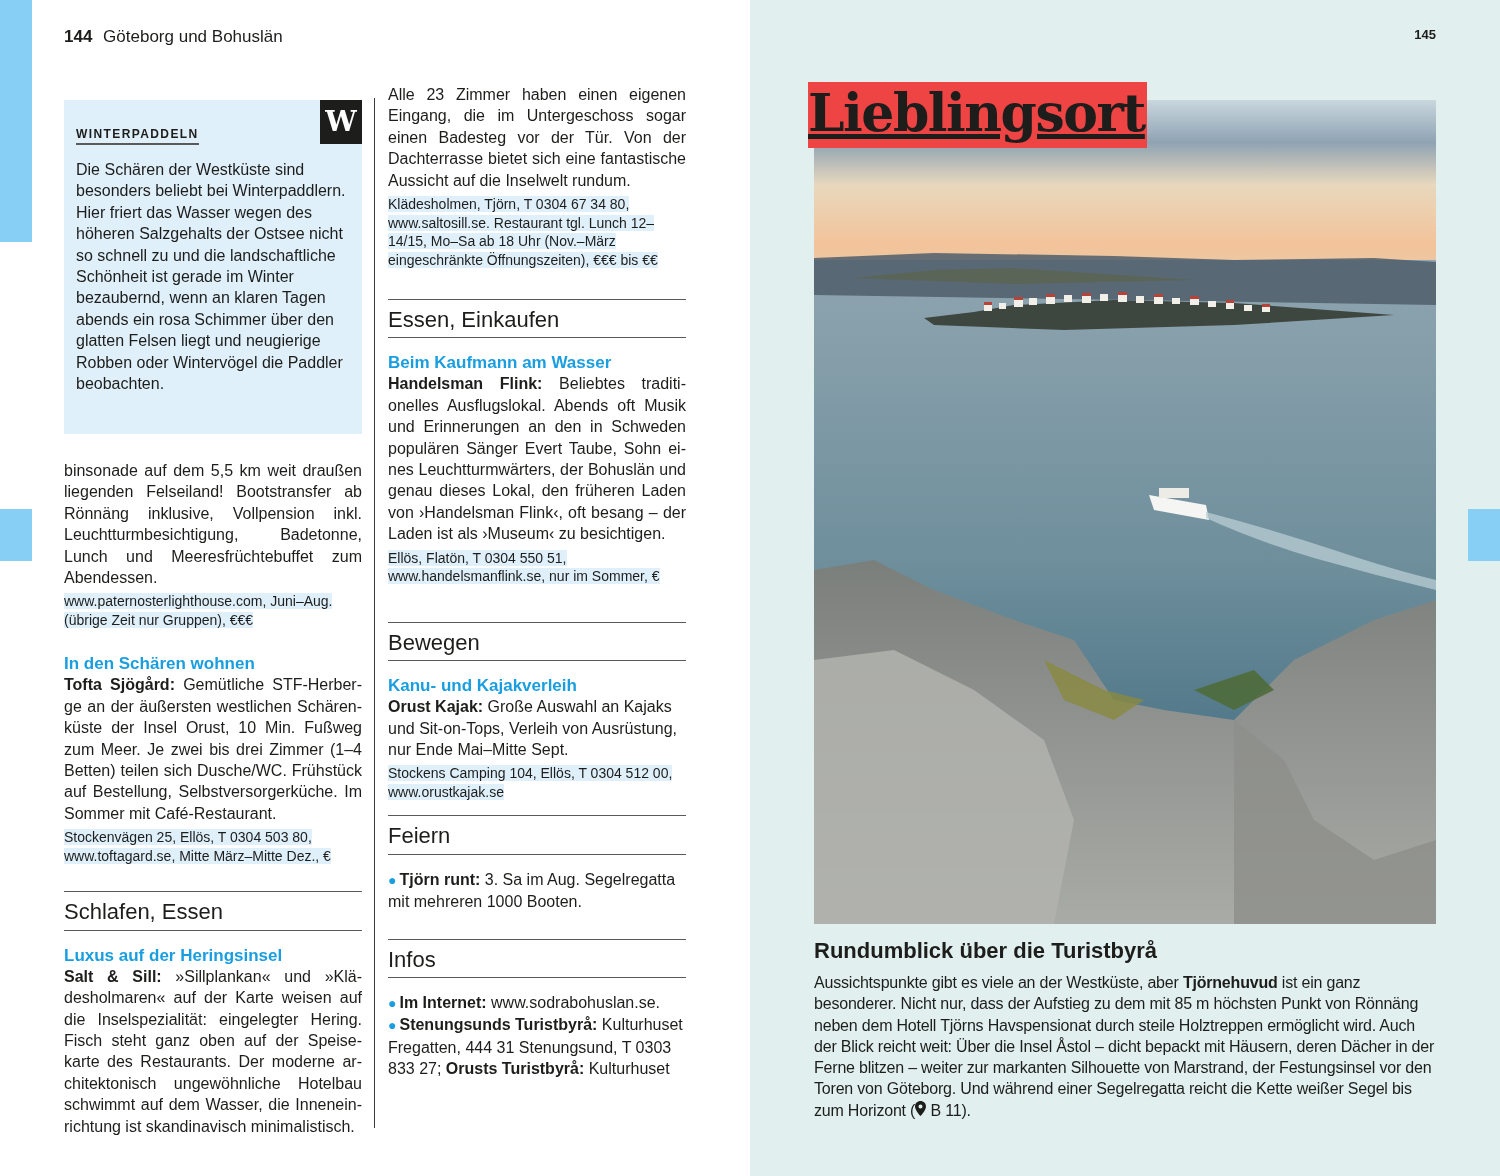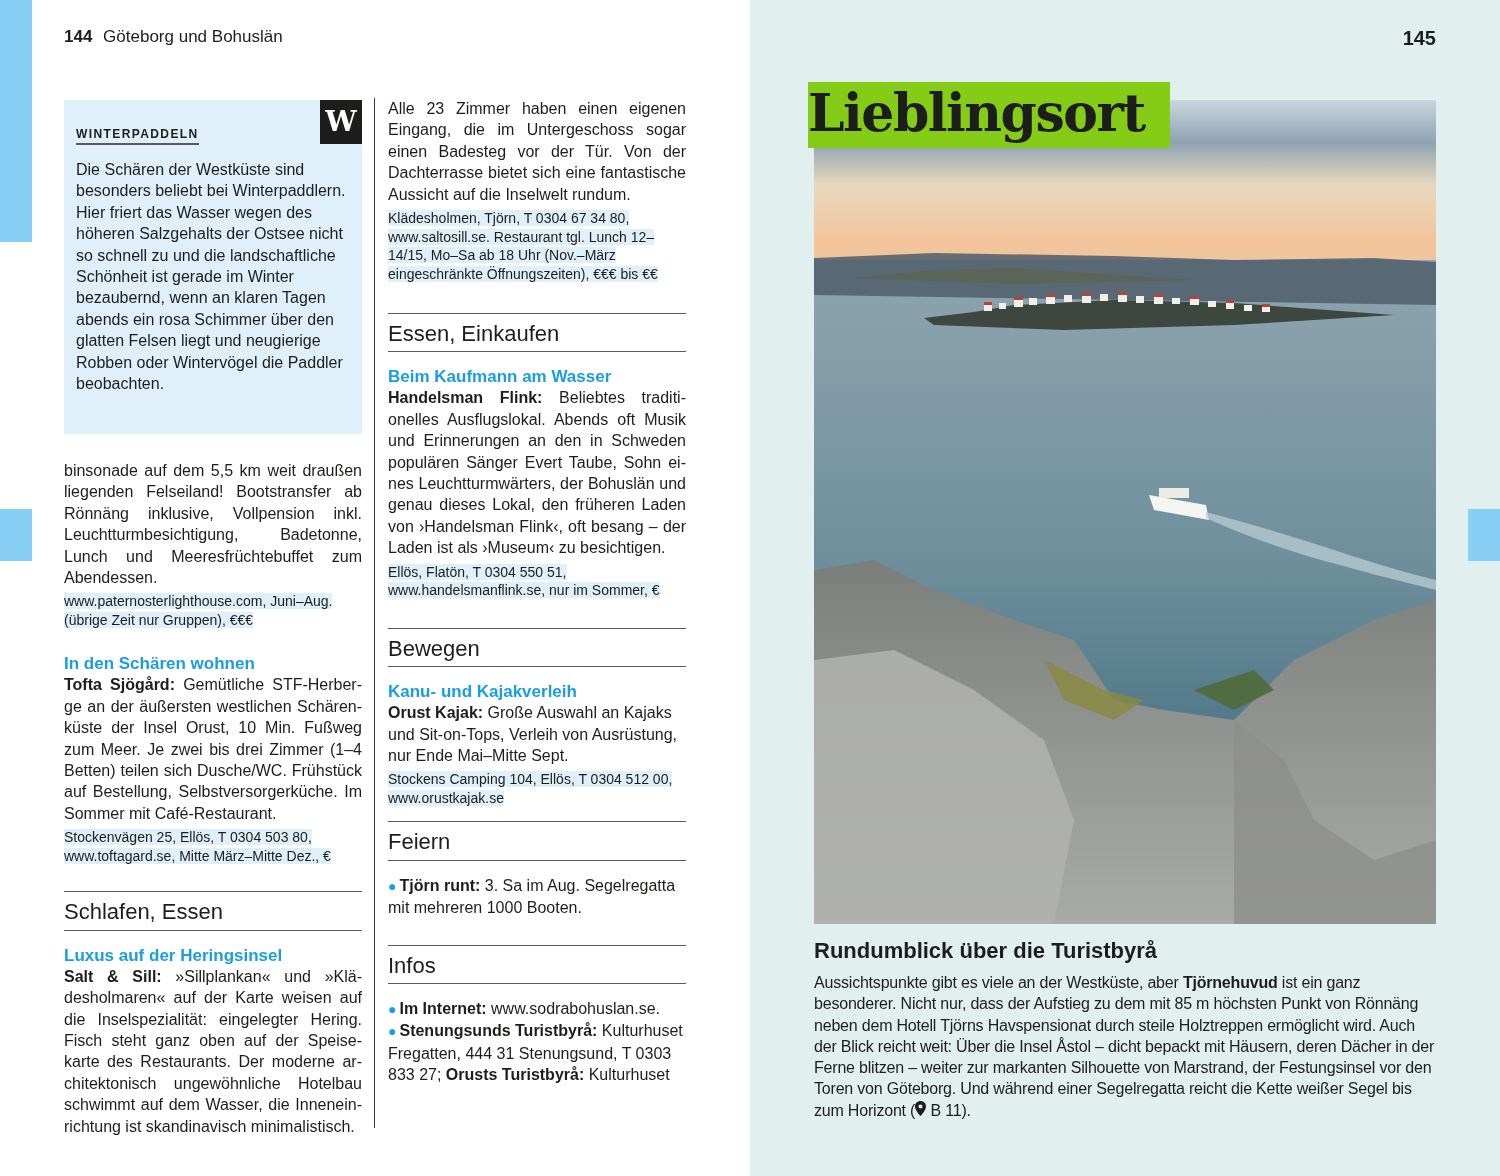--- a/index.html
+++ b/index.html
@@ -6,46 +6,46 @@
   html, body { width: 1500px; height: 1176px; overflow: hidden; background: #fff; }
   body { position: relative; font-family: "Liberation Sans", sans-serif; color: #1d1d1b; }
 
   .page-left { position: absolute; left: 0; top: 0; width: 750px; height: 1176px; background: #ffffff; }
   .page-right { position: absolute; left: 750px; top: 0; width: 750px; height: 1176px; background: #e1f0ef; }
 
   .thumb-tab { position: absolute; background: #88cff5; }
 
   .running-head { position: absolute; left: 64px; top: 27px; font-size: 17px; }
   .running-head .num { font-weight: bold; margin-right: 6px; }
-  .page-num-right { position: absolute; right: 64px; top: 27px; font-size: 20px; font-weight: bold; }
+  .page-num-right { position: absolute; right: 64px; top: 27px; font-size: 13px; font-weight: bold; }
 
   .col { position: absolute; font-size: 16px; line-height: 21.4px; }
   .col-1 { left: 64px; top: 98px; width: 298px; }
-  .col-2 { left: 388px; top: 98px; width: 298px; }
+  .col-2 { left: 388px; top: 84px; width: 298px; }
   .col-divider { position: absolute; left: 374px; top: 98px; width: 1px; height: 1030px; background: #3a3a3a; }
 
   .just { text-align: justify; }
 
   .infobox { position: absolute; left: 64px; top: 100px; width: 298px; height: 334px; background: #dff0fb; padding: 24px 12px 0 12px; }
   .infobox .w-badge { position: absolute; right: 0; top: 0; width: 42px; height: 44px; background: #1d1d1b; color: #fff;
     font-family: "DejaVu Serif", serif; font-weight: bold; font-size: 28px; text-align: center; line-height: 44px; }
   .infobox .box-title { font-size: 12px; font-weight: bold; letter-spacing: 1.4px; display: inline-block;
     border-bottom: 2px solid #5a5a5a; padding-bottom: 2px; margin-bottom: 14px; }
   .infobox .box-text { font-size: 16px; line-height: 21.4px; }
 
   .info-line { background: #dff0fb; font-size: 14px; line-height: 18.5px; display: inline; box-decoration-break: clone; -webkit-box-decoration-break: clone; }
   .info-block { margin-top: 4px; line-height: 18.5px; }
 
   .section-head { border-top: 1.5px solid #5a5a5a; border-bottom: 1.5px solid #5a5a5a; font-size: 22px; padding: 9px 0 7px; margin-bottom: 14px; }
 
   .subhead { color: #1a9ee0; font-weight: bold; font-size: 17px; line-height: 21px; }
   .b { font-weight: bold; }
   .bullet { color: #1a9ee0; font-size: 14px; margin-right: 3px; }
 
-  .title-block { position: absolute; left: 808px; top: 82px; background: #84cc16; padding: 0 25px 4px 0; z-index: 2; }
+  .title-block { position: absolute; left: 808px; top: 82px; background: #ef4444; padding: 0 2px 4px 0; z-index: 2; text-decoration: underline; }
   .title-block h1 { font-family: "DejaVu Serif", serif; font-weight: bold; font-size: 52px; letter-spacing: -1.5px; line-height: 62px; color: #1d1d1b; }
 
   .photo { position: absolute; left: 814px; top: 100px; width: 622px; height: 824px; overflow: hidden; }
 
   .feature-head { position: absolute; left: 814px; top: 938px; font-size: 22px; font-weight: bold; }
   .feature-text { position: absolute; left: 814px; top: 972px; width: 622px; font-size: 16px; line-height: 21.3px; letter-spacing: -0.2px; }
   .map-pin { display: inline-block; font-size: 14px; }
 </style>
 </head>
 <body>
@@ -89,21 +89,21 @@
     <p class="just">Alle 23 Zimmer haben einen eigenen Eingang, die im Untergeschoss sogar einen Badesteg vor der Tür. Von der Dachterrasse bietet sich eine fantasti­sche Aussicht auf die Inselwelt rundum.</p>
     <div class="info-block"><span class="info-line">Klädesholmen, Tjörn, T 0304 67 34 80, www.saltosill.se. Restaurant tgl. Lunch 12–14/15, Mo–Sa ab 18 Uhr (Nov.–März eingeschränkte Öffnungszeiten), €€€ bis €€</span></div>
 
     <div class="section-head" style="margin-top:30px;">Essen, Einkaufen</div>
     <div>
       <div class="subhead">Beim Kaufmann am Wasser</div>
       <p class="just"><span class="b">Handelsman Flink:</span><span> Beliebtes traditi­onelles Ausflugslokal. Abends oft Musik und Erinnerungen an den in Schweden populären Sänger Evert Taube, Sohn ei­nes Leuchtturmwärters, der Bohuslän und genau dieses Lokal, den früheren Laden von ›Handelsman Flink‹, oft besang – der Laden ist als ›Museum‹ zu besichtigen.</span></p>
       <div class="info-block"><span class="info-line">Ellös, Flatön, T 0304 550 51, www.handelsmanflink.se, nur im Sommer, €</span></div>
     </div>
 
-    <div class="section-head" style="margin-top:28px;">Bewegen</div>
+    <div class="section-head" style="margin-top:36px;">Bewegen</div>
     <div>
       <div class="subhead">Kanu- und Kajakverleih</div>
       <p><span class="b">Orust Kajak:</span><span> Große Auswahl an Kajaks und Sit-on-Tops, Verleih von Ausrüstung, nur Ende Mai–Mitte Sept.</span></p>
       <div class="info-block"><span class="info-line">Stockens Camping 104, Ellös, T 0304 512 00, www.orustkajak.se</span></div>
     </div>
 
     <div class="section-head" style="margin-top:14px;">Feiern</div>
     <p>
       <span class="bullet">●</span><span class="b">Tjörn runt:</span><span> 3. Sa im Aug. Segelregatta mit mehreren 1000 Booten.</span>
     </p>

